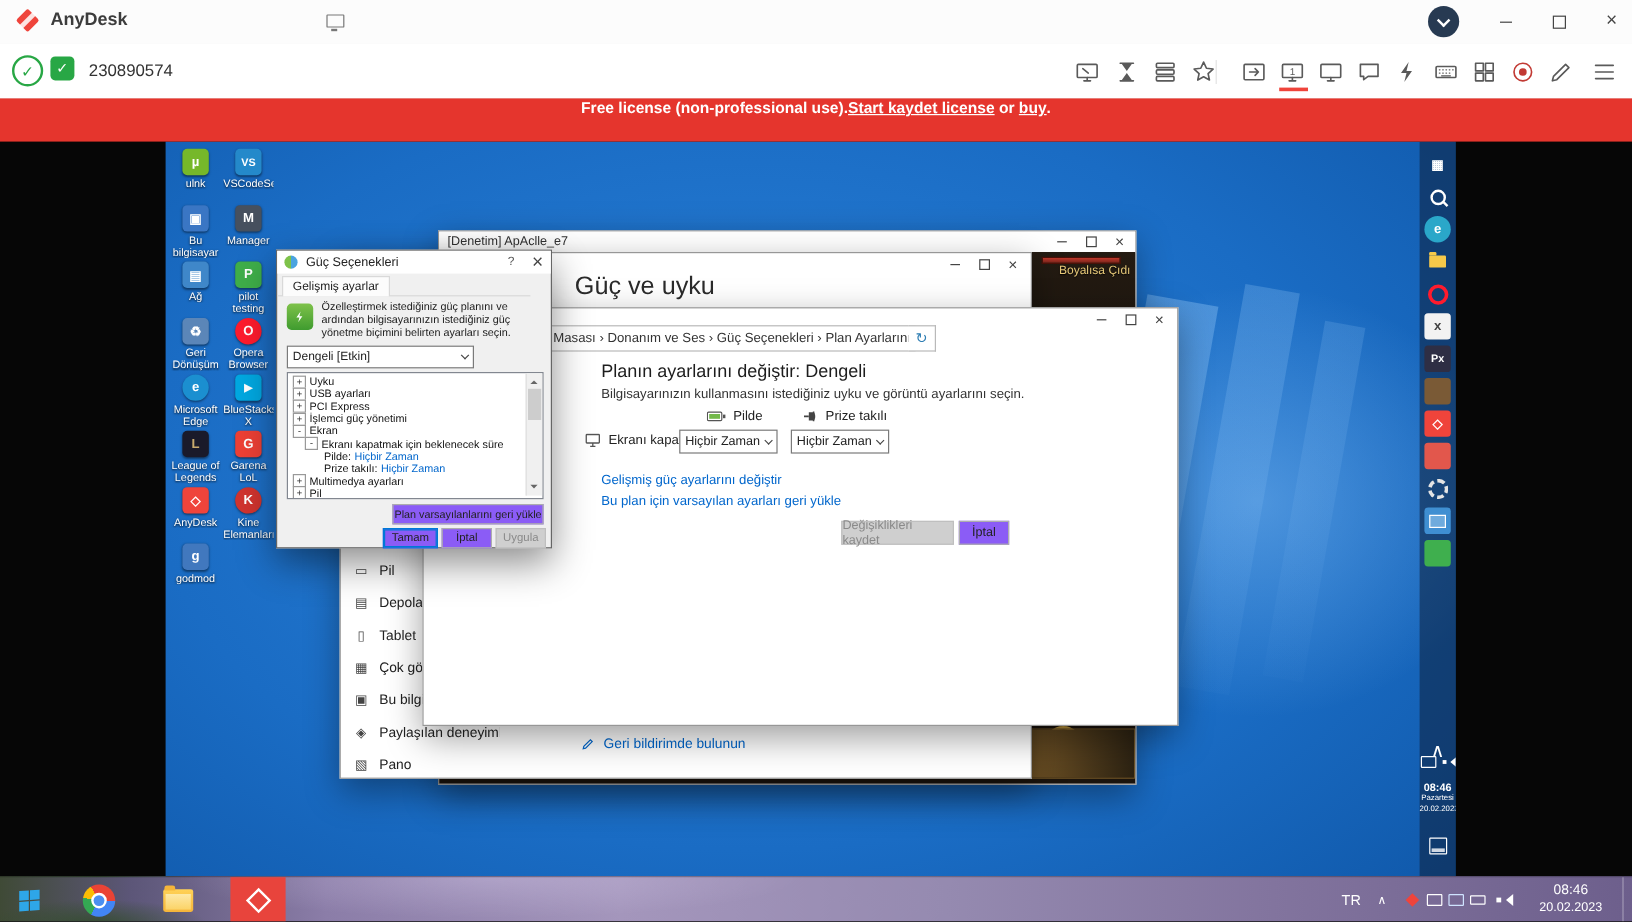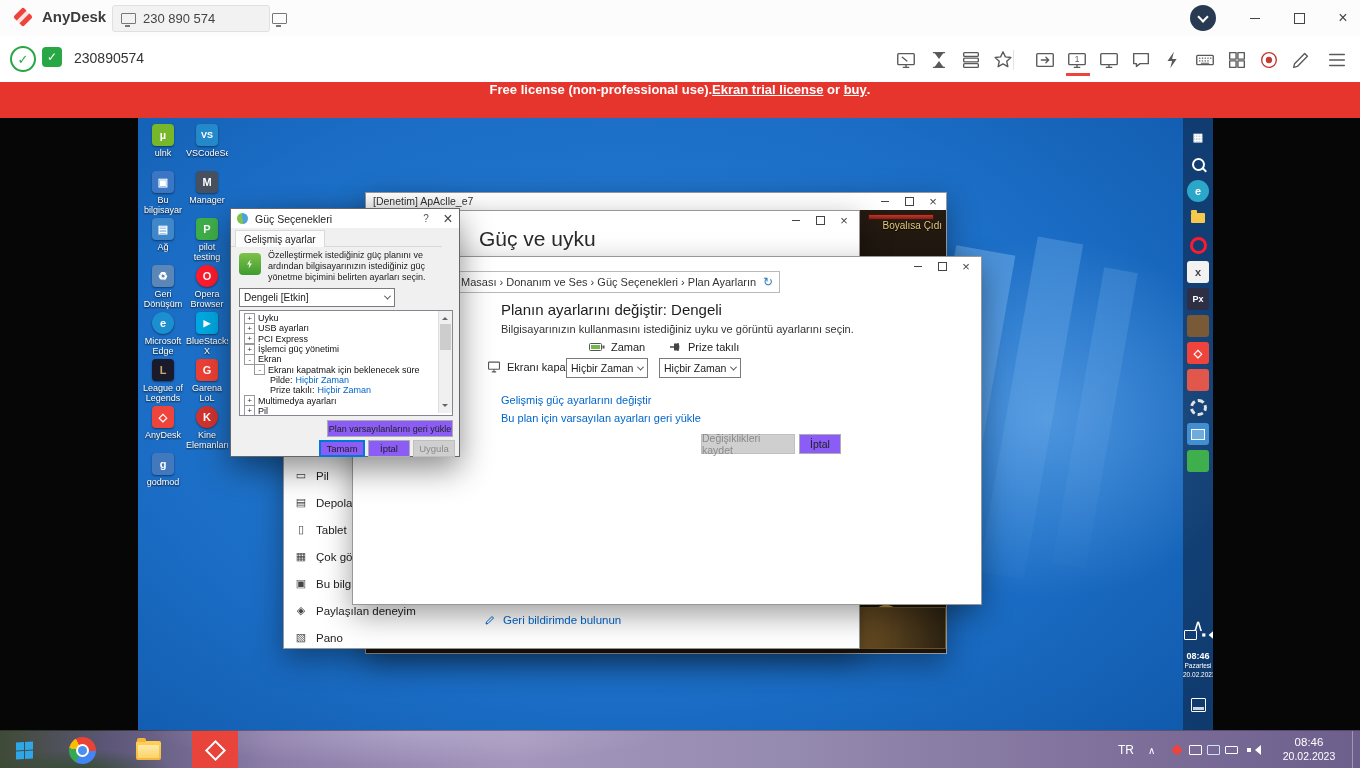--- a/index.html
+++ b/index.html
@@ -151,24 +151,20 @@
   .vsep{position:absolute;left:1013px;top:14px;width:1px;height:20px;background:#e3e3e3}
 </style>
 </head>
 <body>
 
 <div class="screen">
 
   <div class="titlebar">
     <span class="adlogo"></span>
     <span class="brand">AnyDesk</span>
-    <div class="addr-tab">
-      <span class="mini-mon"></span>
-      <span>230 890 574</span>
-    </div>
     <span class="newtab"><span class="mini-mon"></span></span>
     <span class="acct"></span>
     <span class="wctl ctl-min" style="left:1233px"></span>
     <span class="wctl ctl-max" style="left:1277px"></span>
     <span class="wctl ctl-close" style="left:1321px"></span>
   </div>
 
   <div class="toolbar">
     <span class="stat-circle chk"></span>
     <span class="stat-box chk"></span>
@@ -257,21 +253,21 @@
       </span>
     <span class="tbic" style="left:1324px">
         <svg viewBox="0 0 24 24">
           <path d="M4 6h16M4 12h16M4 18h16"></path>
         </svg>
       </span>
   </div>
 
   <div class="banner" style="background:#e5352d">
     <span>Free license (non-professional use). </span>
-    <a>Ekran trial license</a>
+    <a>Start kaydet license</a>
     <span style="white-space:pre"> or </span>
     <a>buy</a>
     <span>.</span>
   </div>
 
   <div class="desktop">
     <div class="remote">
       <div class="glow"></div>
       <div class="beam" style="left:790px;top:130px;width:60px;height:320px;transform:rotate(10deg)"></div>
       <div class="beam" style="left:870px;top:120px;width:46px;height:340px;transform:rotate(10deg);opacity:.7"></div>
@@ -397,21 +393,21 @@
         </div>
         <span class="cp-refresh"></span>
         <div class="cp-h1">Planın ayarlarını değiştir: Dengeli</div>
         <div class="cp-sub">Bilgisayarınızın kullanmasını istediğiniz uyku ve görüntü ayarlarını seçin.</div>
         <div class="cp-col" style="left:236px">
           <svg width="17" height="12" viewBox="0 0 17 12">
               <rect x="0.5" y="2.5" width="12" height="7" rx="1" fill="none" stroke="#555"></rect>
               <rect x="2" y="4" width="9" height="4" fill="#73b84a"></rect>
               <rect x="13.5" y="4.5" width="2" height="3" fill="#555"></rect>
             </svg>
-          <span>Zaman</span>
+          <span>Pilde</span>
         </div>
         <div class="cp-col" style="left:316px">
           <svg width="14" height="12" viewBox="0 0 14 12">
               <path d="M1 6h4M9 2v2M9 8v2" stroke="#444" fill="none" stroke-width="1.3"></path>
               <path d="M5 2.5h3.5c2.5 0 2.5 7 0 7H5z" fill="#444"></path>
             </svg>
           <span>Prize takılı</span>
         </div>
         <div class="cp-rowlab">
           <svg width="14" height="12" viewBox="0 0 24 22">

